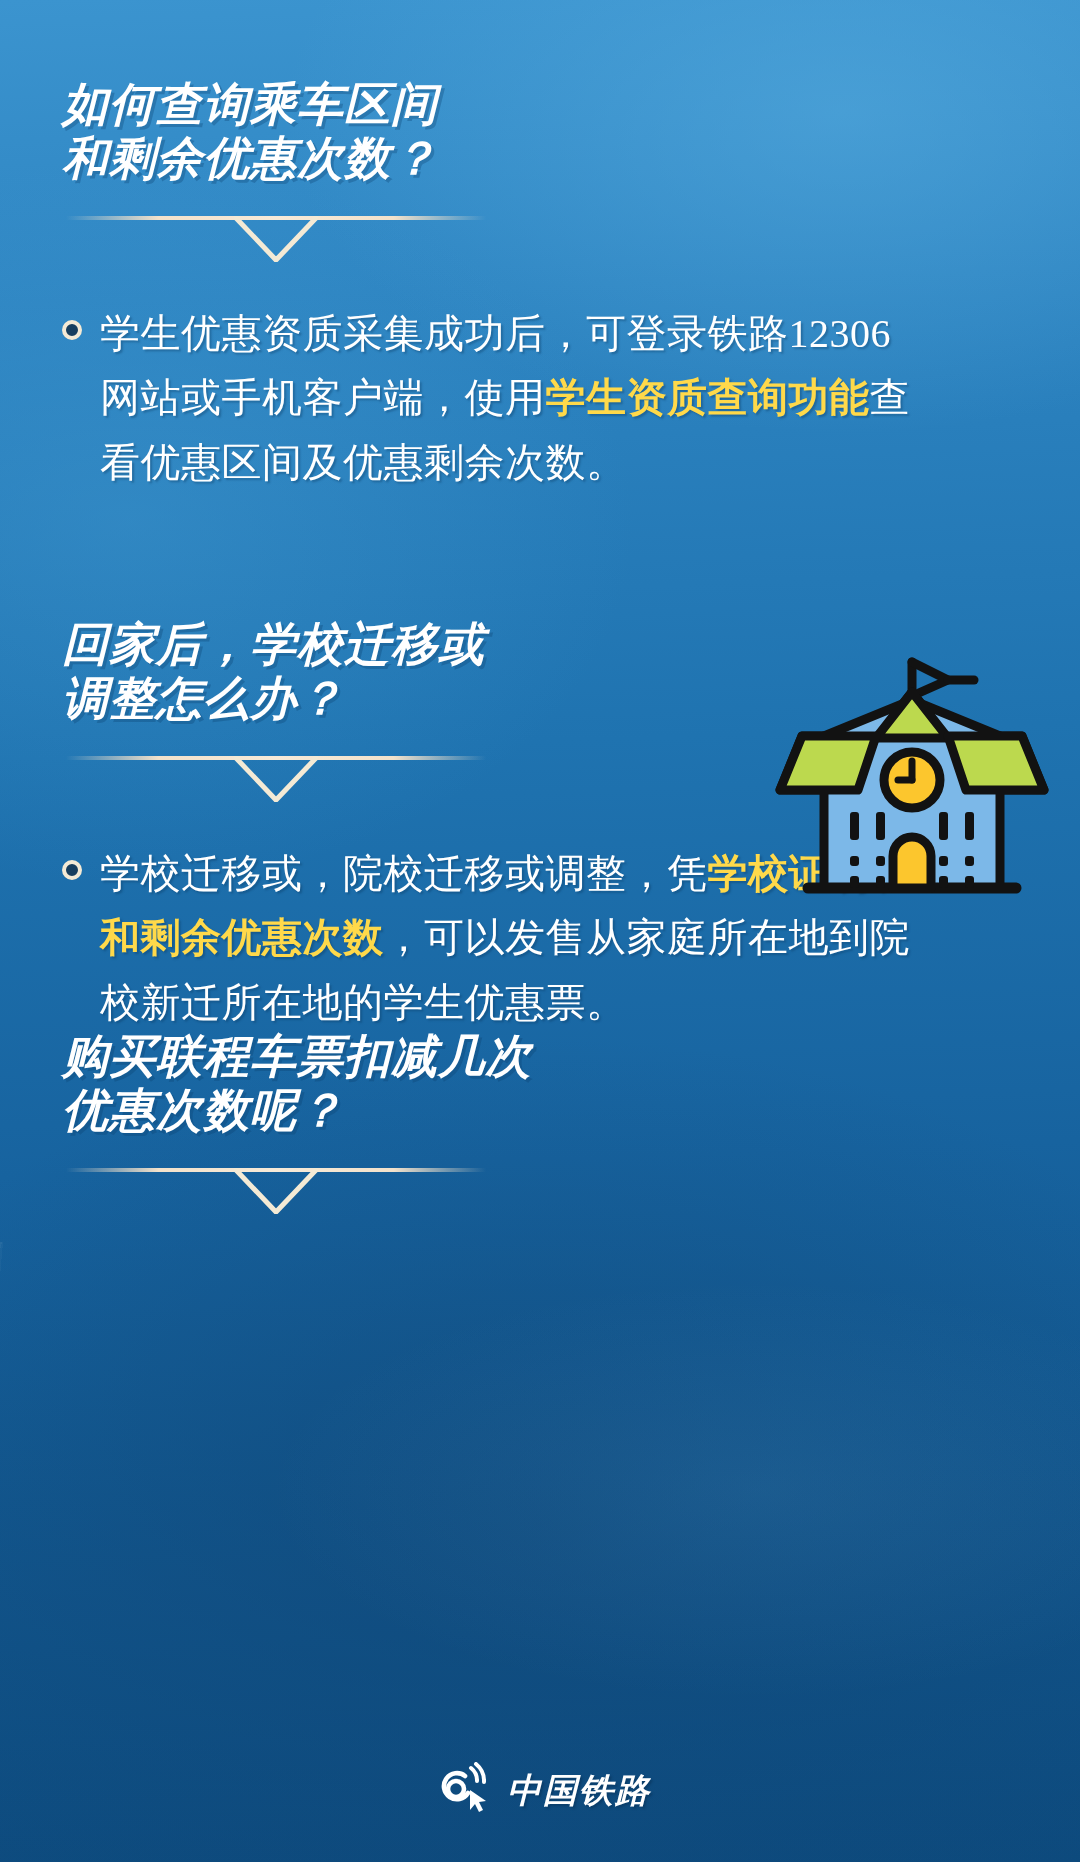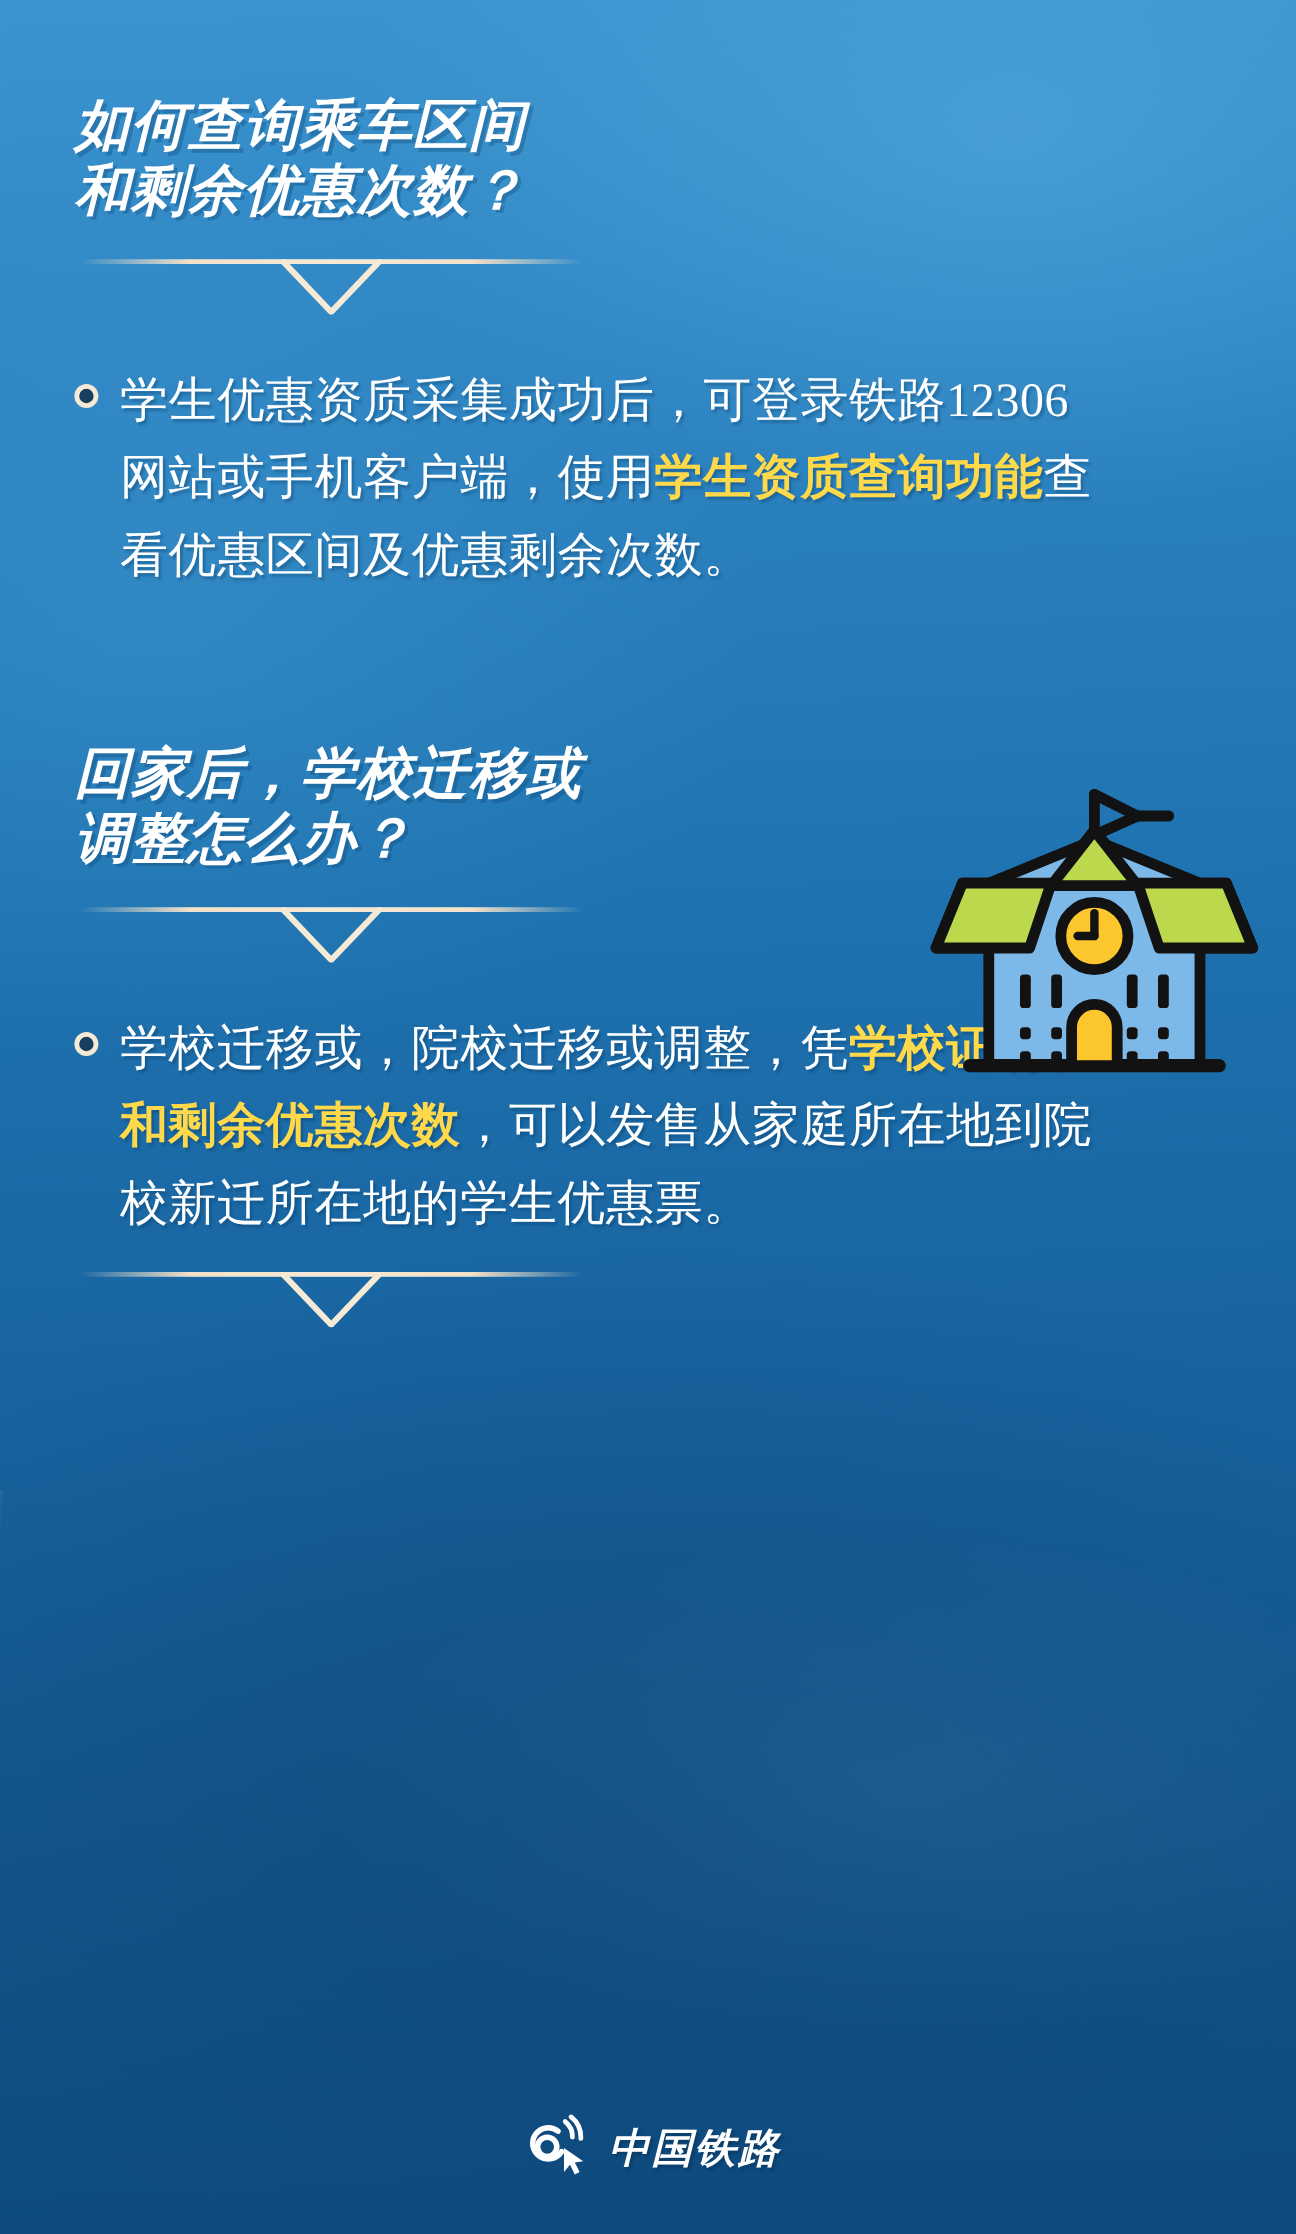--- a/index.html
+++ b/index.html
@@ -204,20 +204,22 @@
     <rect x="88" y="236" width="9" height="12" rx="3"></rect>
     <rect x="114" y="236" width="9" height="12" rx="3"></rect>
     <rect x="177" y="236" width="9" height="12" rx="3"></rect>
     <rect x="203" y="236" width="9" height="12" rx="3"></rect>
   </g>
 
   <path d="M131 248 L131 216 a19 19 0 0 1 38 0 L169 248 Z" fill="#fcc62d" stroke="#121212" stroke-width="9" stroke-linejoin="round"></path>
 </svg>
 
 <div id="sec3" class="layer">
+  <div class="heading">购买联程车票扣减几次
+优惠次数呢？</div>
 
   <div class="divider">
     <div class="bar"></div>
     <svg class="chev" viewBox="0 0 84 46">
       <polyline points="2,2 42,44 82,2" fill="none" stroke="#f4ead5" stroke-width="5" stroke-linecap="round" stroke-linejoin="round"></polyline>
     </svg>
   </div>
 
 </div>
 

